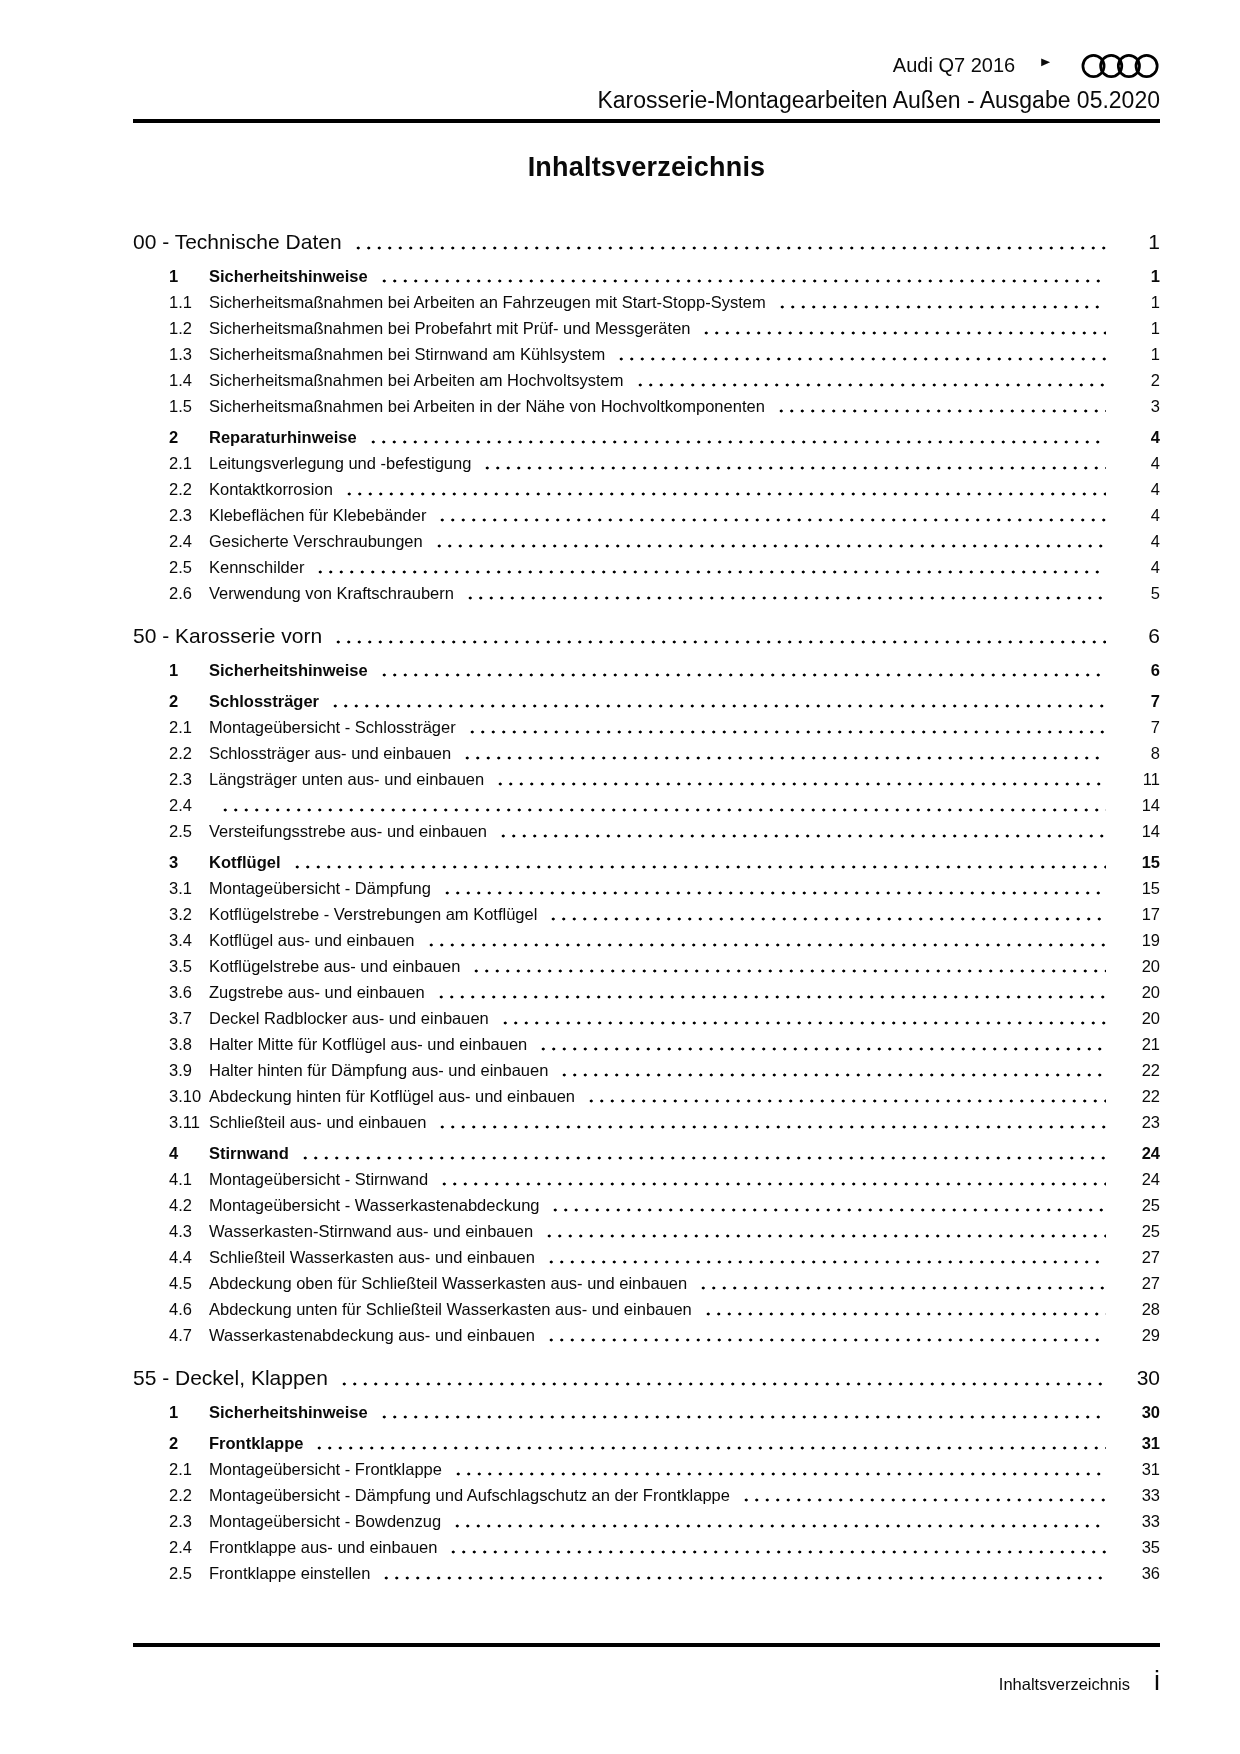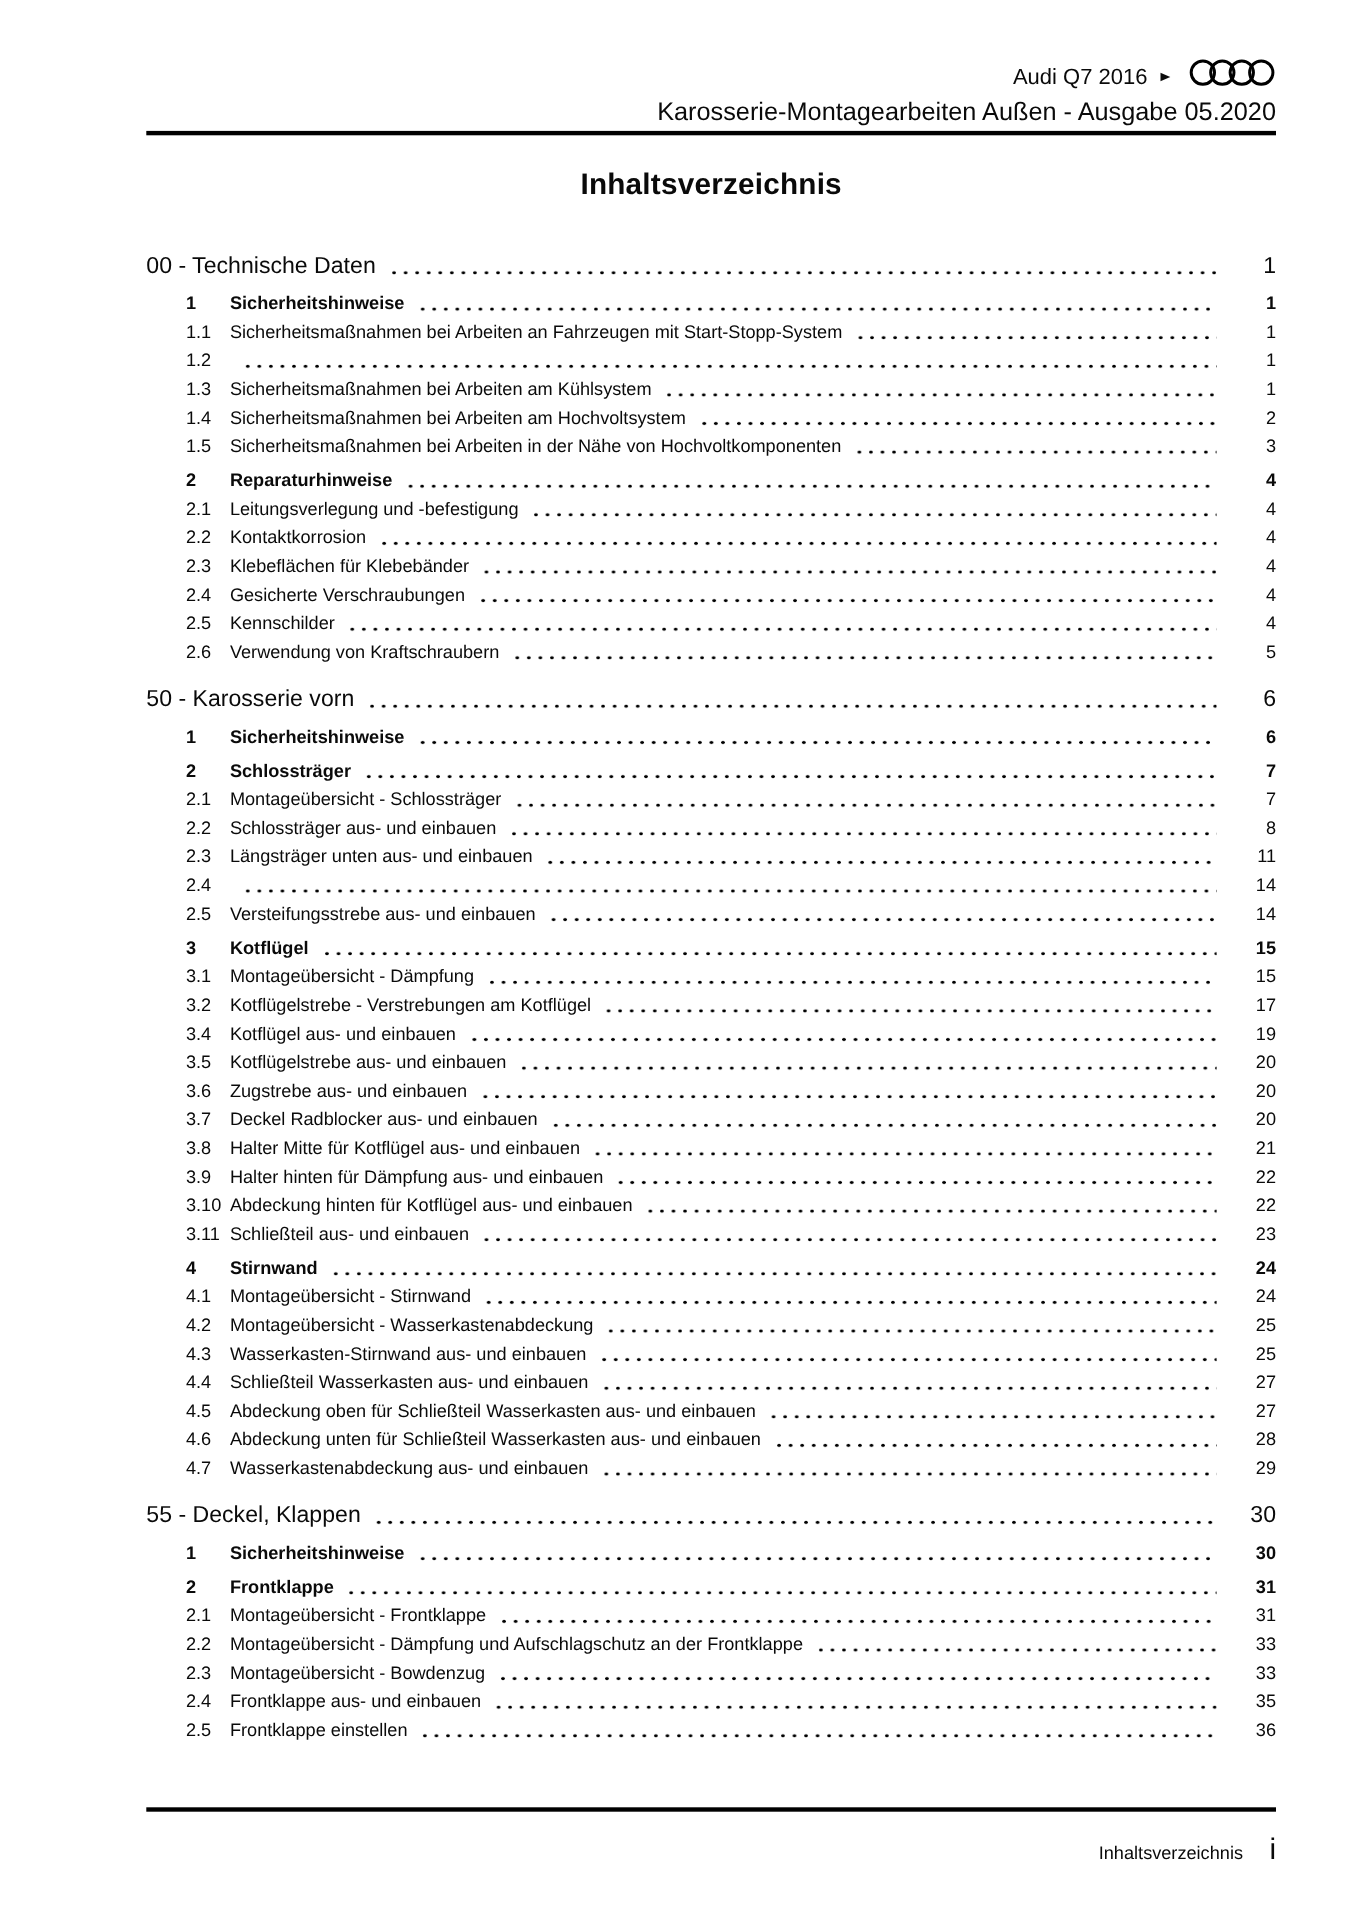--- a/index.html
+++ b/index.html
@@ -20,22 +20,21 @@
     left: 133px;
     width: 1027px;
     top: 52px;
     text-align: right;
   }
   .header-line1 {
     font-size: 20px;
     line-height: 26px;
     display: flex;
     justify-content: flex-end;
-    align-items: center;
-    gap: 9px;
+    gap: 23px;
   }
   .header-arrow { font-size: 15px; line-height: 1; transform: scaleY(0.85); }
   .audi-rings { display: inline-block; margin-left: 4px; }
   .header-line2 { font-size: 23px; line-height: 24px; margin-top: 2px; }
   .header-rule {
     position: absolute;
     left: 133px;
     width: 1027px;
     top: 119px;
     height: 4px;
@@ -151,26 +150,27 @@
         <span class="page-num">1</span>
       </div>
       <div class="row row-section">
         <span class="sec-num">1.1</span>
         <span class="sec-title">Sicherheitsmaßnahmen bei Arbeiten an Fahrzeugen mit Start-Stopp-System</span>
         <span class="leader"></span>
         <span class="page-num">1</span>
       </div>
       <div class="row row-section">
         <span class="sec-num">1.2</span>
+        <span class="sec-title">Sicherheitsmaßnahmen bei Probefahrt mit Prüf- und Messgeräten</span>
         <span class="leader"></span>
         <span class="page-num">1</span>
       </div>
       <div class="row row-section">
         <span class="sec-num">1.3</span>
-        <span class="sec-title">Sicherheitsmaßnahmen bei Arbeiten am Kühlsystem</span>
+        <span class="sec-title">Sicherheitsmaßnahmen bei Stirnwand am Kühlsystem</span>
         <span class="leader"></span>
         <span class="page-num">1</span>
       </div>
       <div class="row row-section">
         <span class="sec-num">1.4</span>
         <span class="sec-title">Sicherheitsmaßnahmen bei Arbeiten am Hochvoltsystem</span>
         <span class="leader"></span>
         <span class="page-num">2</span>
       </div>
       <div class="row row-section">

